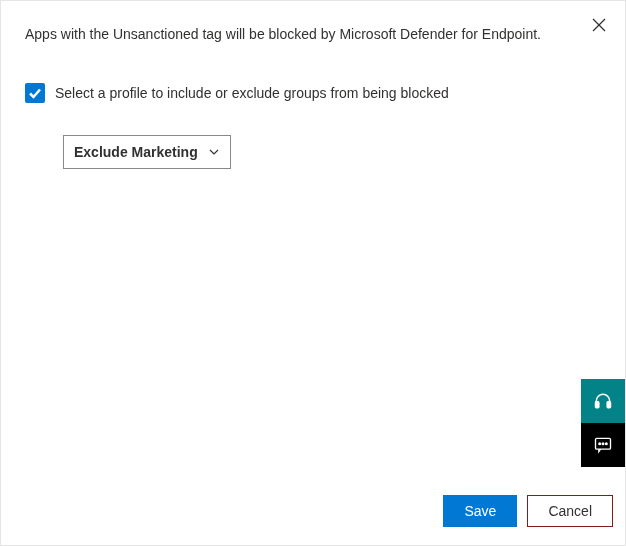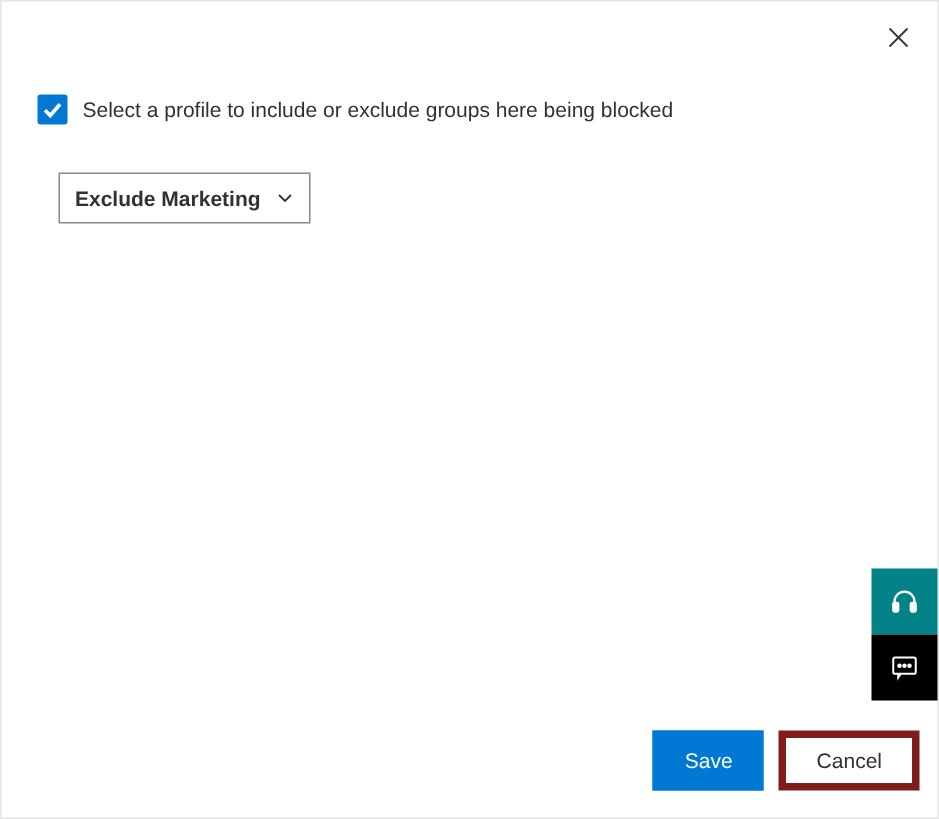--- a/index.html
+++ b/index.html
@@ -81,21 +81,21 @@
       stroke: #fff;
       stroke-width: 2.5;
       fill: none;
     }
     .checkbox-label {
       font-size: 14px;
       color: #323130;
     }
     .dropdown {
       margin-top: 32px;
-      margin-left: 14px;
+      margin-left: 38px;
       border: 1px solid #8a8886;
       padding: 8px 10px;
       display: inline-flex;
       align-items: center;
       gap: 10px;
       cursor: pointer;
       font-size: 14px;
       font-weight: 600;
       color: #323130;
       background: #fff;
@@ -119,21 +119,21 @@
       font-family: inherit;
     }
     .btn-primary {
       background: #0078d4;
       color: #fff;
       border-color: #0078d4;
     }
     .btn-secondary {
       background: #fff;
       color: #323130;
-      border: 5px solid #7f1d1d;
+      border: 1px solid #7f1d1d;
     }
     .side-buttons {
       position: absolute;
       right: 0;
       bottom: 78px;
       display: flex;
       flex-direction: column;
     }
     .side-btn {
       width: 44px;
@@ -161,28 +161,29 @@
 <div class="dialog">
 
   <div class="close-btn">
     <svg viewBox="0 0 14 14">
       <line x1="1" y1="1" x2="13" y2="13" stroke="currentColor" stroke-width="1.2"></line>
       <line x1="13" y1="1" x2="1" y2="13" stroke="currentColor" stroke-width="1.2"></line>
     </svg>
   </div>
 
 
+  <p class="description">Apps with the Unsanctioned tag will be blocked by Microsoft Defender for Endpoint.</p>
 
   <div class="checkbox-row">
     <div class="checkbox">
       <svg viewBox="0 0 14 14">
         <polyline points="2,7.5 5.5,11 12,3.5"></polyline>
       </svg>
     </div>
-    <span class="checkbox-label">Select a profile to include or exclude groups here being blocked</span>
+    <span class="checkbox-label">Select a profile to include or exclude groups from being blocked</span>
   </div>
 
   <div class="dropdown">
     <span>Exclude Marketing</span>
     <svg viewBox="0 0 12 12">
       <polyline points="2,4 6,8 10,4" fill="none" stroke="#323130" stroke-width="1.2"></polyline>
     </svg>
   </div>
 
   <div class="side-buttons">

